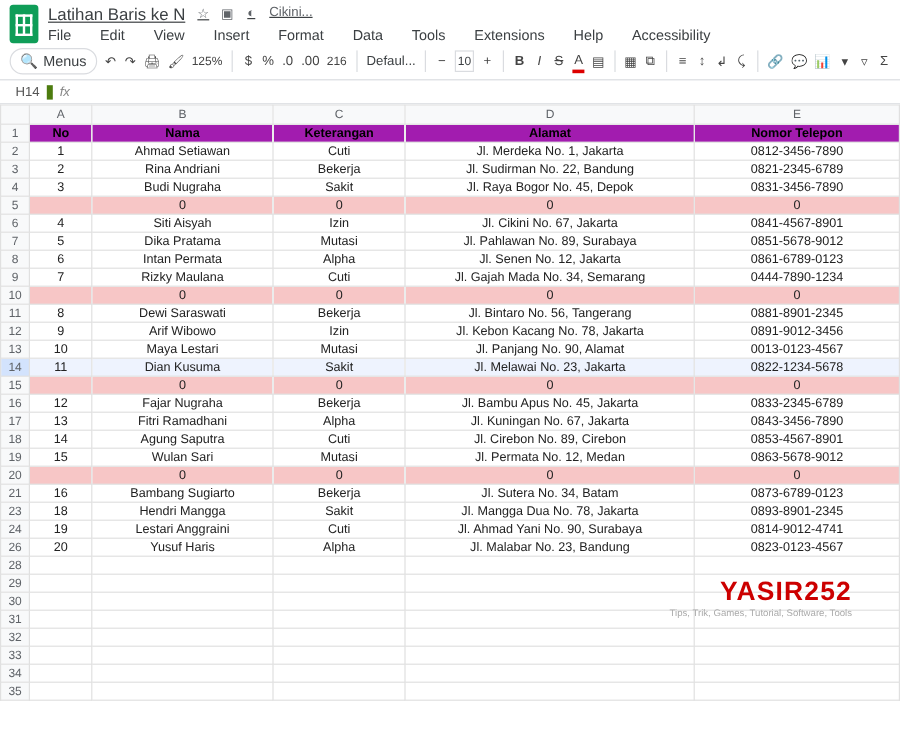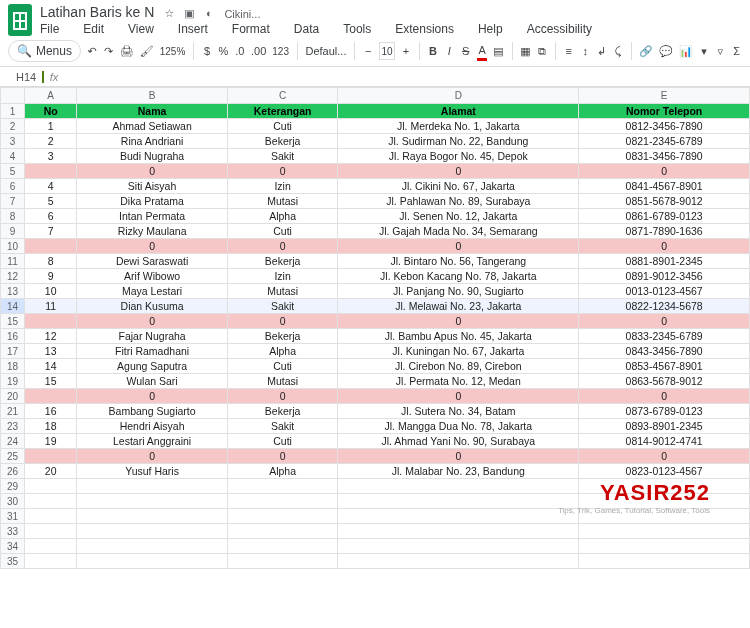--- a/index.html
+++ b/index.html
@@ -33,21 +33,21 @@
     top:8px; left:5px; right:5px; bottom:6px;
     background:
       linear-gradient(#fff,#fff) top/100% 2px no-repeat,
       linear-gradient(#fff,#fff) center/100% 2px no-repeat,
       linear-gradient(#fff,#fff) bottom/100% 2px no-repeat,
       linear-gradient(#fff,#fff) left/2px 100% no-repeat,
       linear-gradient(#fff,#fff) center/2px 100% no-repeat,
       linear-gradient(#fff,#fff) right/2px 100% no-repeat;
   }
   .title-col { display:flex; flex-direction:column; gap:2px; }
-  .title-row { display:flex; align-items:flex-end; gap:8px; }
+  .title-row { display:flex; align-items:flex-start; gap:8px;text-decoration:underline; }
   .doc-title { font-size:14px; color:#3c4043; }
   .title-icons { display:flex; gap:6px; color:#5f6368; }
   .ico { width:14px; height:14px; display:inline-flex; align-items:center; justify-content:center; }
   .saving { font-size:11px; color:#5f6368; }
   .menu-row { display:flex; gap:24px; font-size:12px; color:#3c4043; }
   .menu-item { cursor:pointer; }
   
   .toolbar {
     display:flex; align-items:center; gap:6px;
     padding:4px 8px;
@@ -82,23 +82,24 @@
     font-size:11px; width:46px;
   }
   
   .fxrow {
     display:flex; align-items:center;
     border-bottom:1px solid #dadce0;
     height:20px;
     font-size:11px;
   }
   .namebox {
-    width:44px; padding:0 16px;
-    border-right:2px solid #4d7c0f;
+    width:44px; padding:0 6px;
+    border-right:5px solid #4d7c0f;
     color:#555;
+    text-align:right;
   }
   .fxlabel {
     width:20px; text-align:center; color:#888; font-style:italic;
   }
   .fxinput { flex:1; padding:0 4px; color:#555; }
   
   .grid-wrap {
     position:relative;
     overflow:hidden;
     height: calc(628px - 100px);
@@ -132,21 +133,21 @@
     font-size:10px;
     width:24px;
   }
   table.sheet td.rh.sel { background:#d3e3fd; }
   .col-rh { width:24px; }
   .col-A  { width:52px; }
   .col-B  { width:150px; }
   .col-C  { width:110px; }
   .col-D  { width:240px; }
   .col-E  { width:170px; }
-  tr.hdr td.c { background:#22c55e; font-weight:bold; color:#000; }
+  tr.hdr td.c { background:#a21caf; font-weight:bold; color:#000; }
   tr.zero td.c { background:#f7c6c6; }
   tr.sel td.c { background:#eef3fe; }
   tr.sel td.rh { background:#d3e3fd; }
   
   .watermark {
     position:absolute;
     right:40px; bottom:100px;
     text-align:right;
     color:#888;
   }
@@ -192,21 +193,21 @@
   <span class="tb-btn">↶</span>
   <span class="tb-btn">↷</span>
   <span class="tb-btn">🖨</span>
   <span class="tb-btn">🖌</span>
   <span class="tb-btn" style="width:auto;font-size:10px;">125%</span>
   <span class="tb-sep"></span>
   <span class="tb-btn">$</span>
   <span class="tb-btn">%</span>
   <span class="tb-btn">.0</span>
   <span class="tb-btn">.00</span>
-  <span class="tb-btn" style="font-size:10px;">123</span>
+  <span class="tb-btn" style="font-size:10px;">216</span>
   <span class="tb-sep"></span>
   <span class="tb-font">Defaul...</span>
   <span class="tb-sep"></span>
   <span class="tb-btn">−</span>
   <span class="tb-num">10</span>
   <span class="tb-btn">+</span>
   <span class="tb-sep"></span>
   <span class="tb-btn">
       <b>B</b>
     </span>
@@ -325,21 +326,21 @@
           <td class="c">Alpha</td>
           <td class="c">Jl. Senen No. 12, Jakarta</td>
           <td class="c">0861-6789-0123</td>
         </tr>
         <tr>
           <td class="rh">9</td>
           <td class="c">7</td>
           <td class="c">Rizky Maulana</td>
           <td class="c">Cuti</td>
           <td class="c">Jl. Gajah Mada No. 34, Semarang</td>
-          <td class="c">0871-7890-1636</td>
+          <td class="c">0444-7890-1234</td>
         </tr>
         <tr class="zero">
           <td class="rh">10</td>
           <td class="c"></td>
           <td class="c">0</td>
           <td class="c">0</td>
           <td class="c">0</td>
           <td class="c">0</td>
         </tr>
         <tr>
@@ -356,21 +357,21 @@
           <td class="c">Arif Wibowo</td>
           <td class="c">Izin</td>
           <td class="c">Jl. Kebon Kacang No. 78, Jakarta</td>
           <td class="c">0891-9012-3456</td>
         </tr>
         <tr>
           <td class="rh">13</td>
           <td class="c">10</td>
           <td class="c">Maya Lestari</td>
           <td class="c">Mutasi</td>
-          <td class="c">Jl. Panjang No. 90, Sugiarto</td>
+          <td class="c">Jl. Panjang No. 90, Alamat</td>
           <td class="c">0013-0123-4567</td>
         </tr>
         <tr class="sel">
           <td class="rh sel">14</td>
           <td class="c">11</td>
           <td class="c">Dian Kusuma</td>
           <td class="c">Sakit</td>
           <td class="c">Jl. Melawai No. 23, Jakarta</td>
           <td class="c">0822-1234-5678</td>
         </tr>
@@ -426,67 +427,75 @@
           <td class="rh">21</td>
           <td class="c">16</td>
           <td class="c">Bambang Sugiarto</td>
           <td class="c">Bekerja</td>
           <td class="c">Jl. Sutera No. 34, Batam</td>
           <td class="c">0873-6789-0123</td>
         </tr>
         <tr>
           <td class="rh">23</td>
           <td class="c">18</td>
-          <td class="c">Hendri Aisyah</td>
+          <td class="c">Hendri Mangga</td>
           <td class="c">Sakit</td>
           <td class="c">Jl. Mangga Dua No. 78, Jakarta</td>
           <td class="c">0893-8901-2345</td>
         </tr>
         <tr>
           <td class="rh">24</td>
           <td class="c">19</td>
           <td class="c">Lestari Anggraini</td>
           <td class="c">Cuti</td>
           <td class="c">Jl. Ahmad Yani No. 90, Surabaya</td>
           <td class="c">0814-9012-4741</td>
         </tr>
-        <tr class="zero">
-          <td class="rh">25</td>
-          <td class="c"></td>
-          <td class="c">0</td>
-          <td class="c">0</td>
-          <td class="c">0</td>
-          <td class="c">0</td>
-        </tr>
         <tr>
           <td class="rh">26</td>
           <td class="c">20</td>
           <td class="c">Yusuf Haris</td>
           <td class="c">Alpha</td>
           <td class="c">Jl. Malabar No. 23, Bandung</td>
           <td class="c">0823-0123-4567</td>
         </tr>
         <tr>
+          <td class="rh">28</td>
+          <td class="c"></td>
+          <td class="c"></td>
+          <td class="c"></td>
+          <td class="c"></td>
+          <td class="c"></td>
+        </tr>
+        <tr>
           <td class="rh">29</td>
           <td class="c"></td>
           <td class="c"></td>
           <td class="c"></td>
           <td class="c"></td>
           <td class="c"></td>
         </tr>
         <tr>
           <td class="rh">30</td>
           <td class="c"></td>
           <td class="c"></td>
           <td class="c"></td>
           <td class="c"></td>
           <td class="c"></td>
         </tr>
         <tr>
           <td class="rh">31</td>
+          <td class="c"></td>
+          <td class="c"></td>
+          <td class="c"></td>
+          <td class="c"></td>
+          <td class="c"></td>
+        </tr>
+        <tr>
+          <td class="rh">32</td>
           <td class="c"></td>
           <td class="c"></td>
           <td class="c"></td>
           <td class="c"></td>
           <td class="c"></td>
         </tr>
         <tr>
           <td class="rh">33</td>
           <td class="c"></td>
           <td class="c"></td>

